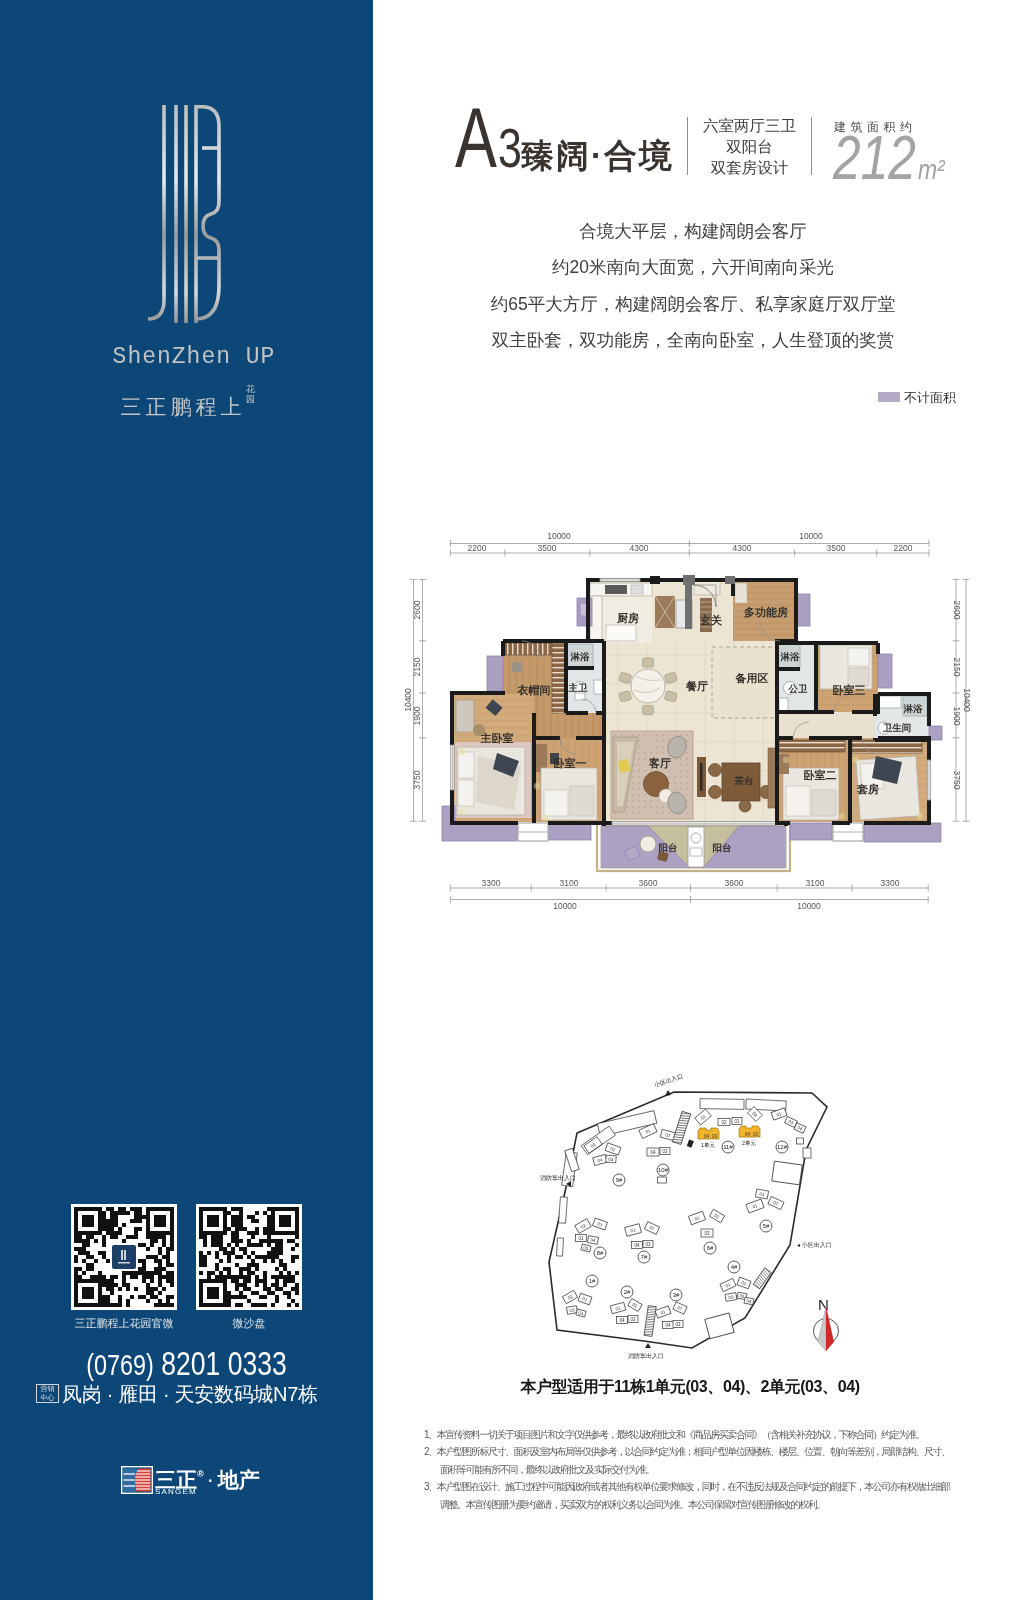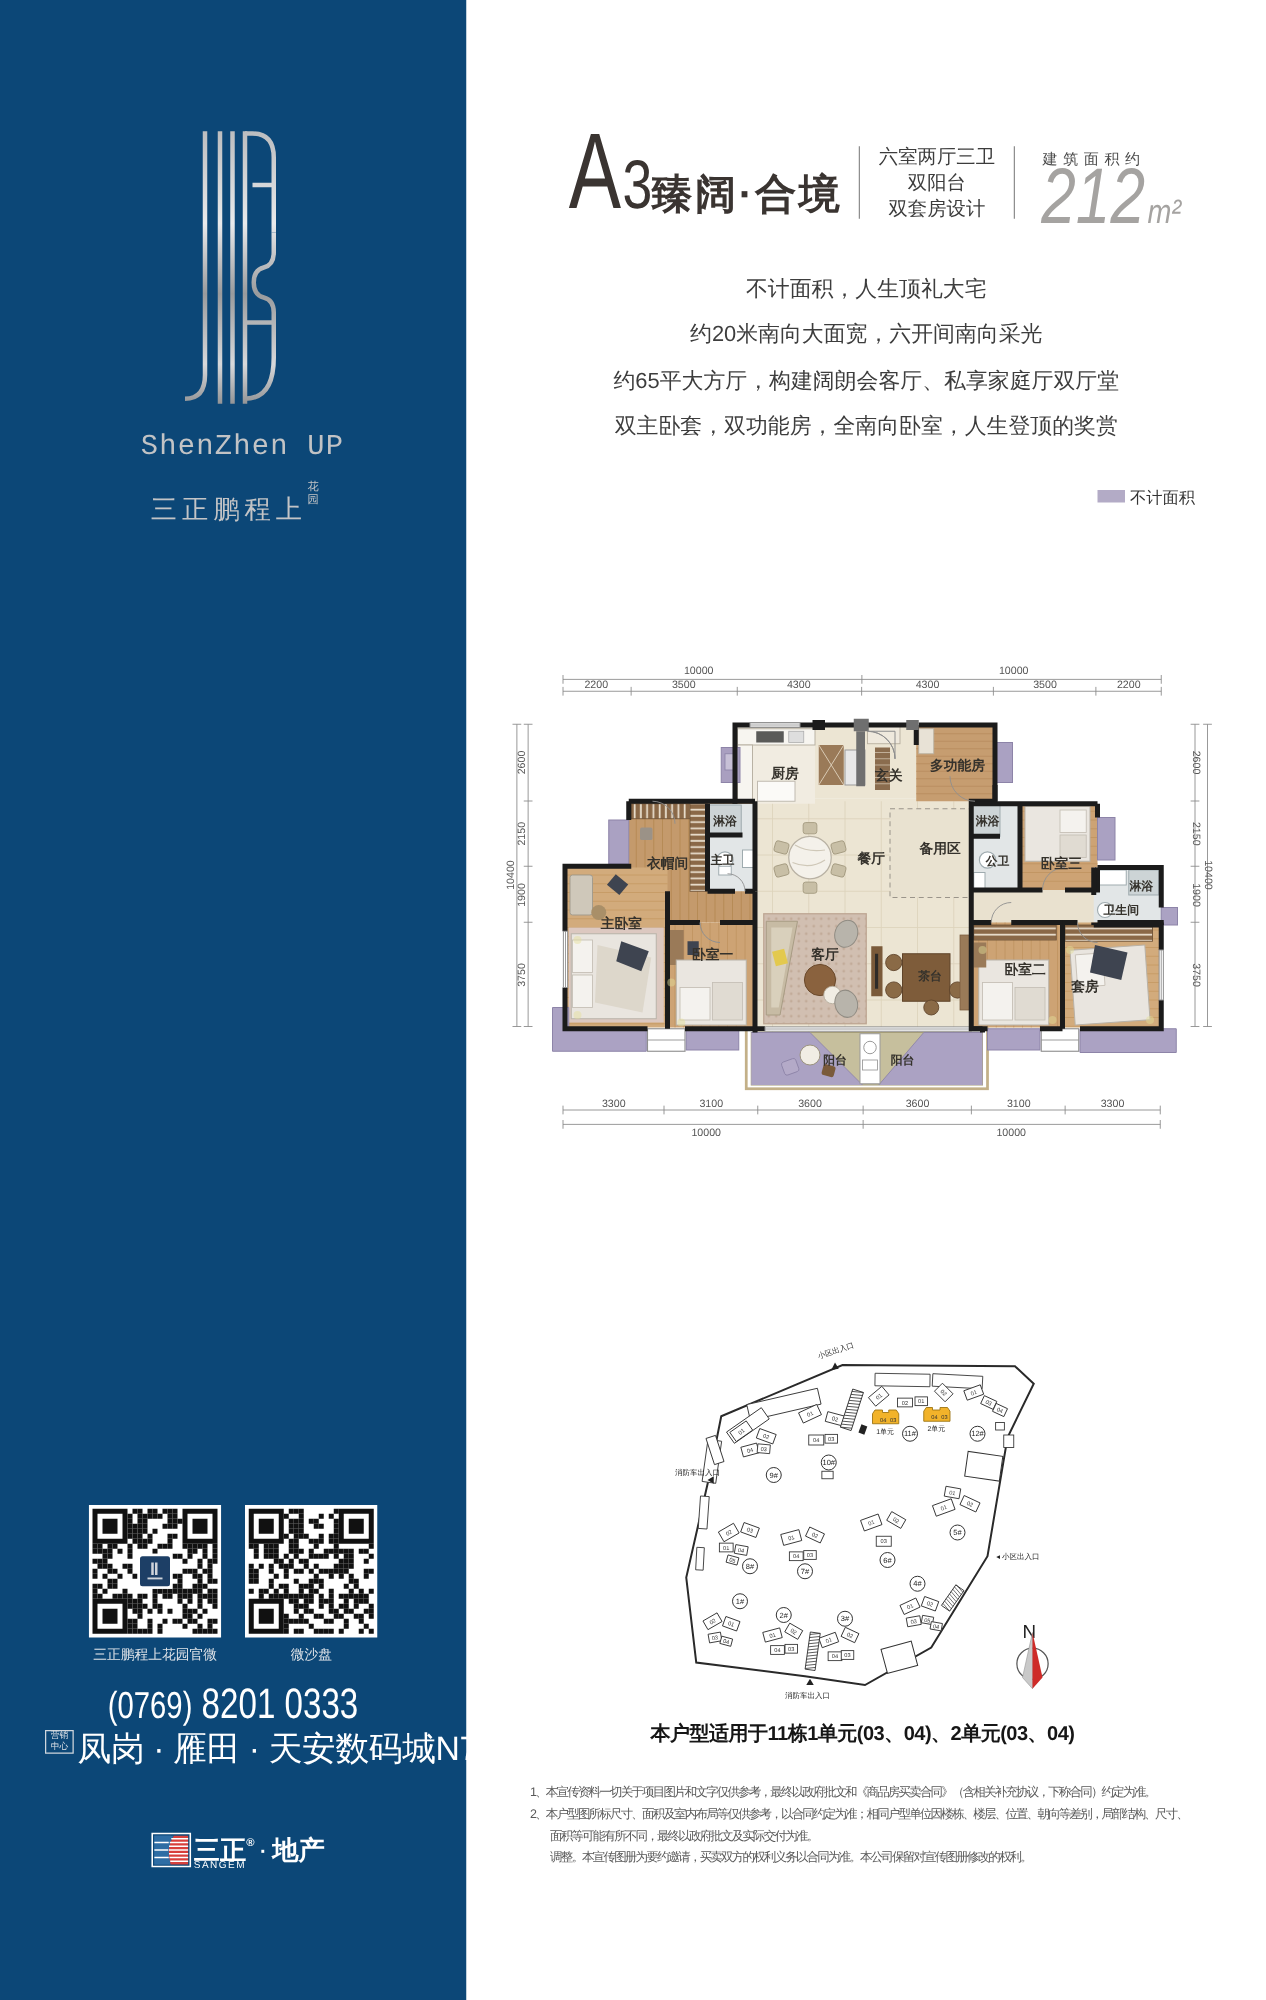--- a/index.html
+++ b/index.html
@@ -525,21 +525,21 @@
   </svg>
 
 <div class="abs" style="left:71px;top:1316px;width:106px;text-align:center;color:#dfe3e8;font-size:11px;">三正鹏程上花园官微</div>
 
 <div class="abs" style="left:196px;top:1316px;width:106px;text-align:center;color:#dfe3e8;font-size:11px;">微沙盘</div>
 
 <div class="abs" style="left:0;top:1344px;width:373px;text-align:center;color:#ffffff;font-size:34px;white-space:nowrap;"><span style="display:inline-block;transform:scaleX(0.78);transform-origin:50% 50%;"><span style="font-size:30px;">(0769)</span> 8201 0333</span></div>
 
 <div class="abs" style="left:36px;top:1384px;width:21px;height:17px;border:1px solid #cfd6dd;color:#dfe3e8;font-size:7px;line-height:8.5px;text-align:center;">营销<br>中心</div>
 
-<div class="abs" style="left:62px;top:1381px;width:275px;color:#ffffff;font-size:27px;letter-spacing:-0.3px;white-space:nowrap;">凤岗 · 雁田 · 天安数码城N7栋</div>
+<div class="abs" style="left:62px;top:1381px;width:275px;color:#ffffff;font-size:20px;letter-spacing:-0.3px;white-space:nowrap;">凤岗 · 雁田 · 天安数码城N7栋</div>
 
 <svg class="abs" style="left:121px;top:1466px;" width="32px" height="28px" viewBox="0 0 32 28">
   <rect x="0.7" y="0.7" width="30.6" height="26.6" fill="none" stroke="#ffffff" stroke-width="1.4"></rect>
   <rect x="2.5" y="2.5" width="13" height="23" fill="#2e6da4"></rect>
   <path d="M2.5 2.5 H18 Q11 12 15.5 25.5 H2.5 Z" fill="#2e6da4"></path>
   <g stroke="#ffffff" stroke-width="1.3">
     <line x1="2.5" y1="8" x2="14" y2="8"></line>
       <line x1="2.5" y1="14" x2="13.5" y2="14"></line>
       <line x1="2.5" y1="20" x2="14" y2="20"></line>
   </g>
@@ -566,21 +566,21 @@
 <div class="abs" style="left:687px;top:117px;width:1px;height:58px;background:#8f8f8f;"></div>
 
 <div class="abs" style="left:811px;top:117px;width:1px;height:58px;background:#8f8f8f;"></div>
 
 <div class="abs" style="left:688px;top:115px;width:123px;text-align:center;color:#3c3c3c;font-size:15.5px;line-height:21px;">六室两厅三卫<br>双阳台<br>双套房设计</div>
 
 <div class="abs" style="left:834px;top:119px;color:#4a4a4a;font-size:12px;letter-spacing:4.5px;">建筑面积约</div>
 
 <div class="abs" style="left:833px;top:133px;color:#a5a3a1;font-size:63px;line-height:49px;white-space:nowrap;font-style:italic;"><span style="display:inline-block;transform:scaleX(0.79);transform-origin:0 100%;">212</span><span style="display:inline-block;transform:scaleX(0.85);transform-origin:0 100%;font-size:27px;margin-left:-20px;">m²</span></div>
 
-<div class="abs" style="left:413px;top:221px;width:560px;text-align:center;color:#3d3d3d;font-size:17.5px;line-height:20px;">不计面积，人生顶礼大宅</div>
+<div class="abs" style="left:413px;top:221px;width:560px;text-align:center;color:#3d3d3d;font-size:17.5px;line-height:20px;">合境大平层，构建阔朗会客厅</div>
 <div class="abs" style="left:413px;top:257px;width:560px;text-align:center;color:#3d3d3d;font-size:17.5px;line-height:20px;">约20米南向大面宽，六开间南向采光</div>
 <div class="abs" style="left:413px;top:294px;width:560px;text-align:center;color:#3d3d3d;font-size:17.5px;line-height:20px;">约65平大方厅，构建阔朗会客厅、私享家庭厅双厅堂</div>
 <div class="abs" style="left:413px;top:330px;width:560px;text-align:center;color:#3d3d3d;font-size:17.5px;line-height:20px;">双主卧套，双功能房，全南向卧室，人生登顶的奖赏</div>
 
 <div class="abs" style="left:878px;top:392px;width:22px;height:10px;background:#b3abc6;"></div>
 
 <div class="abs" style="left:904px;top:389px;color:#333;font-size:13px;">不计面积</div>
 
 <svg id="plan" class="abs" style="left:400px;top:520px;" width="600" height="400" viewBox="400 520 600 400">
 <defs>
@@ -1546,14 +1546,15 @@
       <path d="M826 1306 L834 1342 L826 1351 Z" fill="#ce2b28"></path>
     </g>
 </svg>
 
 <div class="abs" style="left:410px;top:1377px;width:560px;text-align:center;color:#161616;font-size:16px;font-weight:bold;letter-spacing:-0.4px;">本户型适用于11栋1单元(03、04)、2单元(03、04)</div>
 
 <div class="abs" style="left:424px;top:1426px;width:580px;color:#595959;font-size:10px;letter-spacing:-1.45px;line-height:17.4px;white-space:nowrap;">
   <div>1、本宣传资料一切关于项目图片和文字仅供参考，最终以政府批文和《商品房买卖合同》（含相关补充协议，下称合同）约定为准。</div>
   <div>2、本户型图所标尺寸、面积及室内布局等仅供参考，以合同约定为准；相同户型单位因楼栋、楼层、位置、朝向等差别，局部结构、尺寸、</div>
   <div style="padding-left:16px;">面积等可能有所不同，最终以政府批文及实际交付为准。</div>
+  <div>3、本户型图在设计、施工过程中可能因政府或者其他有权单位要求修改，同时，在不违反法规及合同约定的前提下，本公司亦有权做出细部</div>
   <div style="padding-left:16px;">调整。本宣传图册为要约邀请，买卖双方的权利义务以合同为准。本公司保留对宣传图册修改的权利。</div>
 </div>
 
 </body></html>

